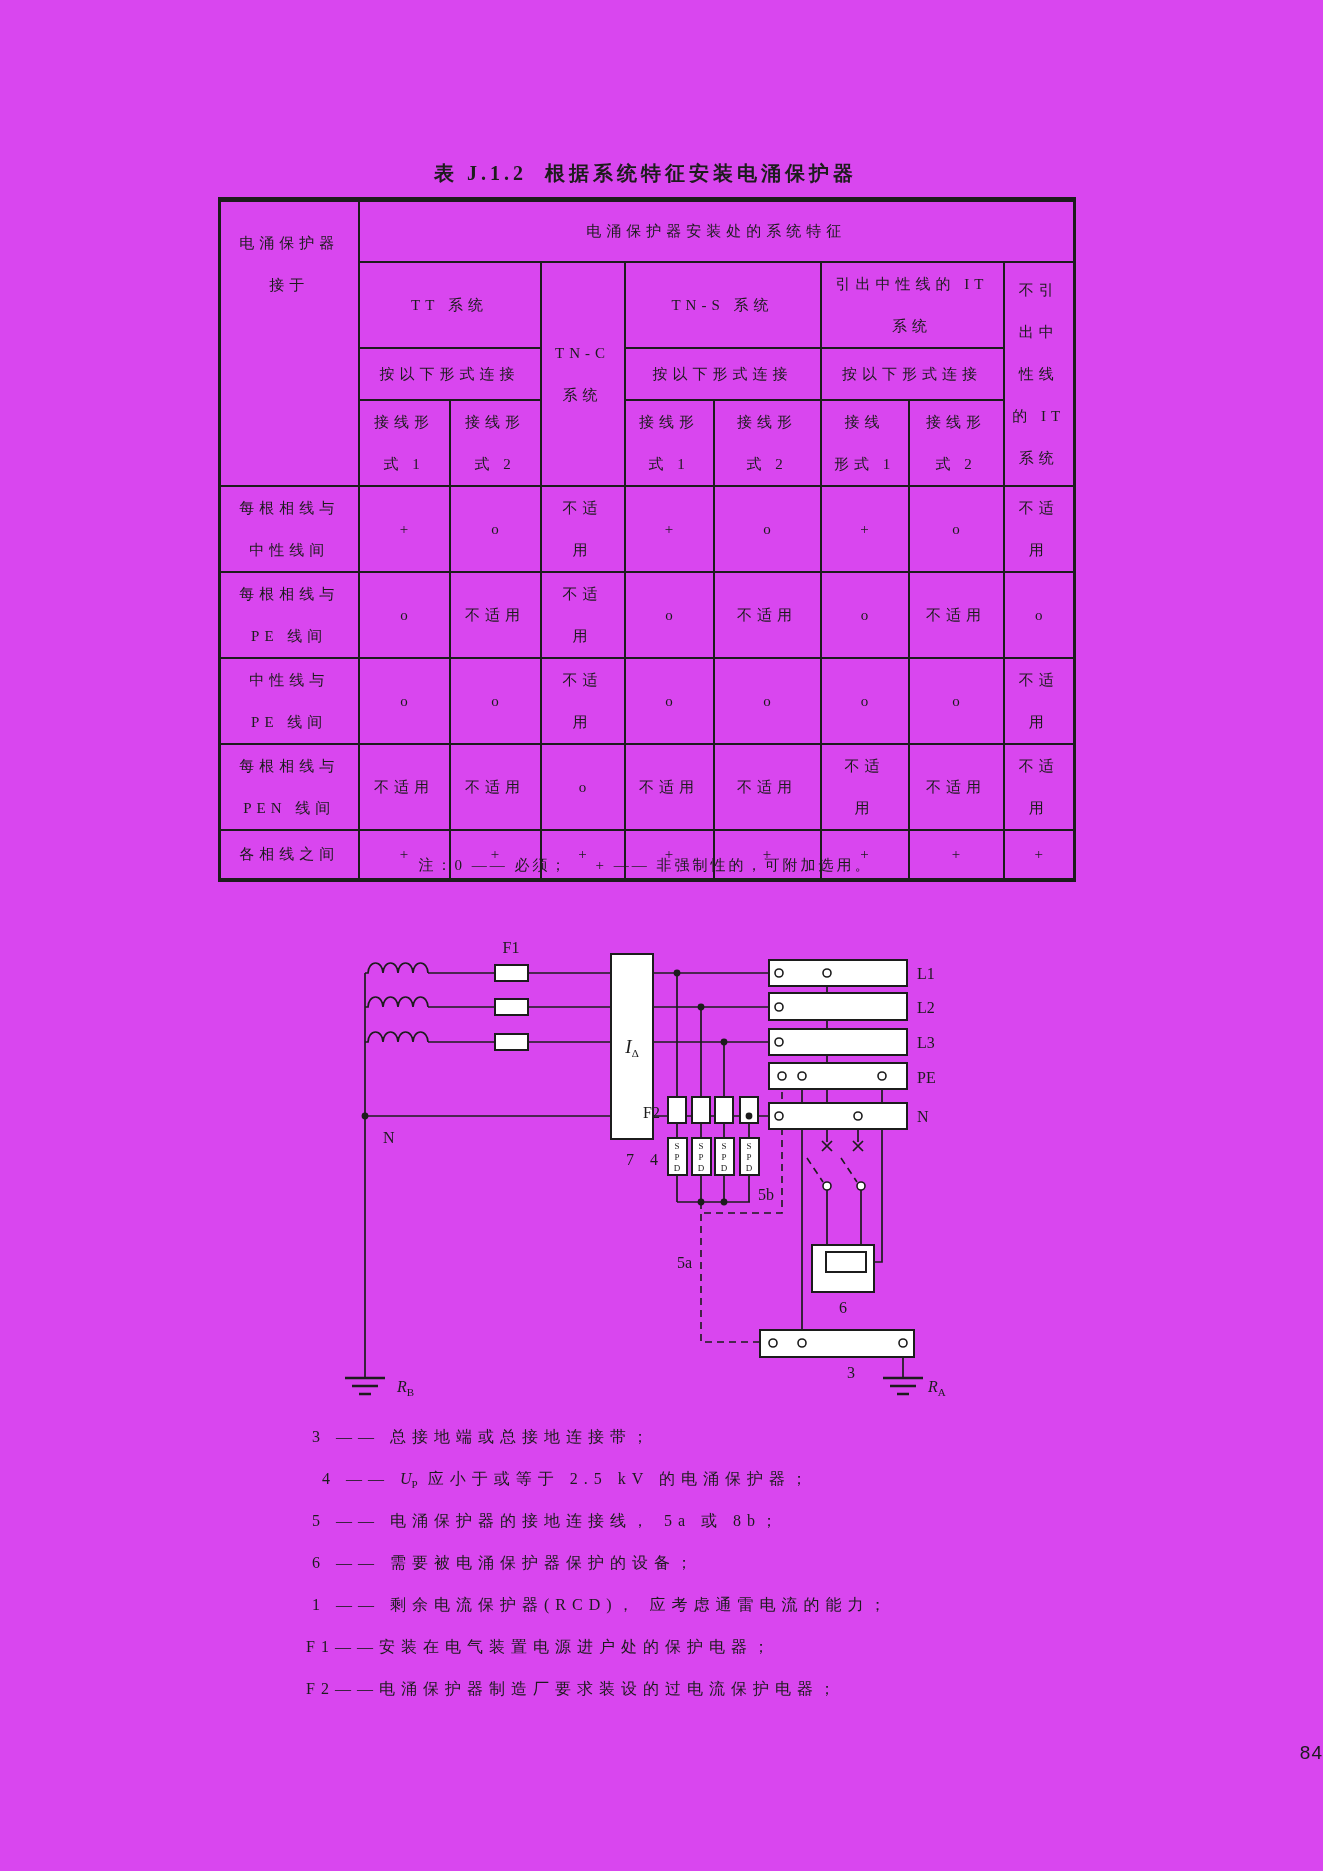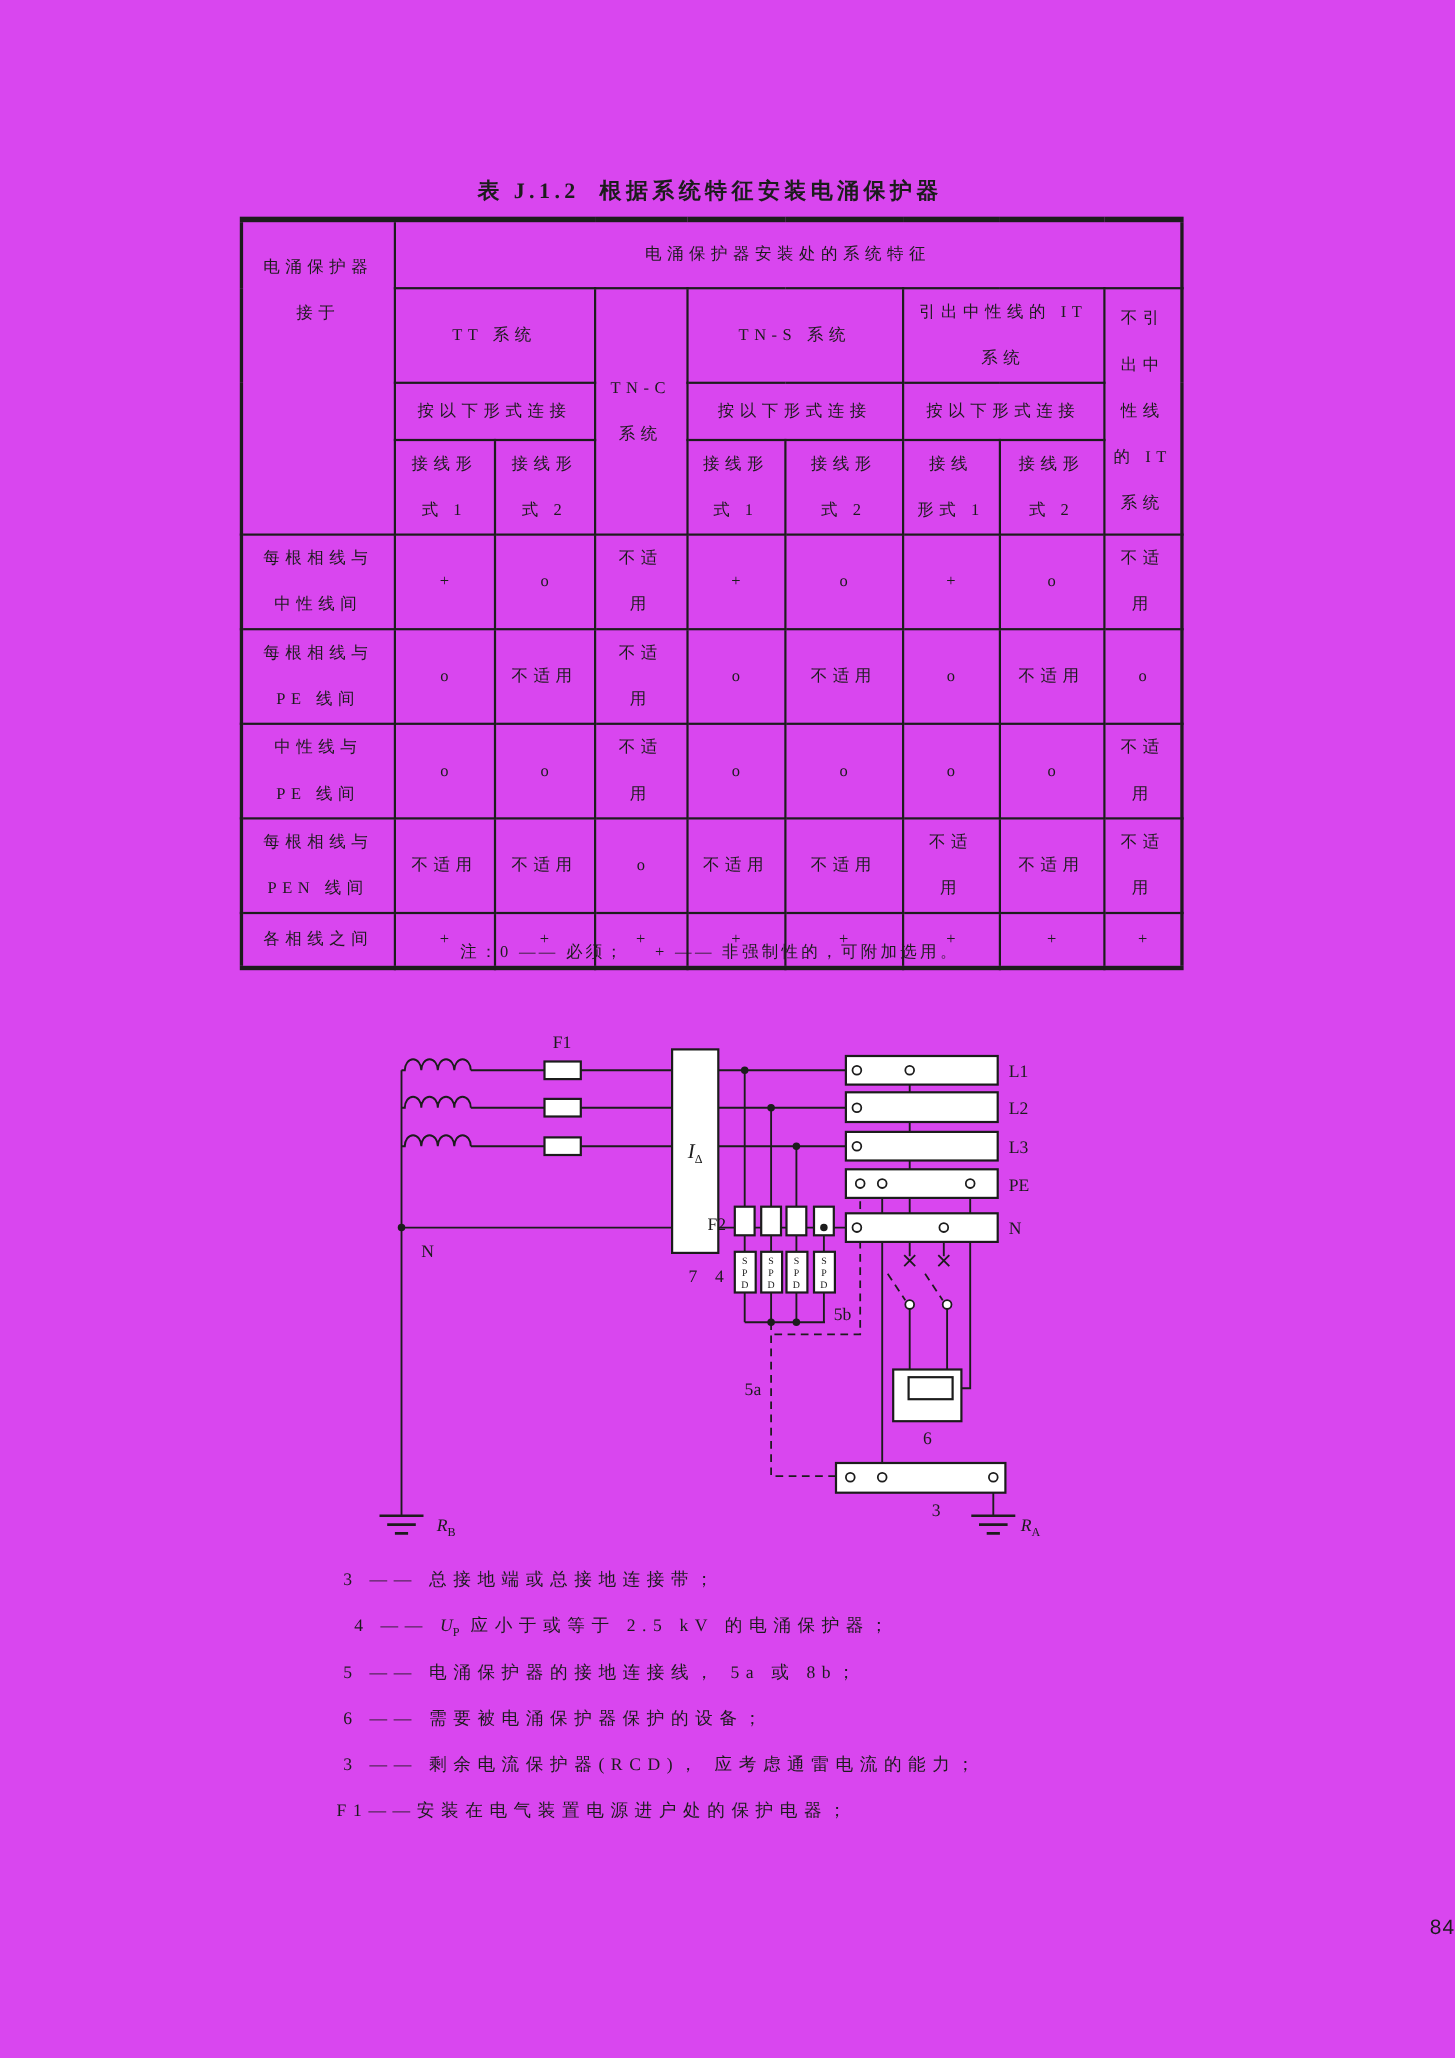--- a/index.html
+++ b/index.html
@@ -287,19 +287,20 @@
       </g>
     </g>
   </svg>
 
 
   <div class="legend">
     <div class="legend-line">3 —— 总接地端或总接地连接带；</div>
     <div class="legend-line"><span>4 —— </span><i>U</i><sub>P</sub><span> 应小于或等于 2.5 kV 的电涌保护器；</span></div>
     <div class="legend-line">5 —— 电涌保护器的接地连接线， 5a 或 8b；</div>
     <div class="legend-line">6 —— 需要被电涌保护器保护的设备；</div>
-    <div class="legend-line">3 —— 剩余电流保护器(RCD)， 应考虑通雷电流的能力；</div>
+    <div class="legend-line">1 —— 剩余电流保护器(RCD)， 应考虑通雷电流的能力；</div>
     <div class="legend-line">F1——安装在电气装置电源进户处的保护电器；</div>
+    <div class="legend-line">F2——电涌保护器制造厂要求装设的过电流保护电器；</div>
   </div>
 
   <div class="page-number">84</div>
 
 </div>
 
 </body></html>

